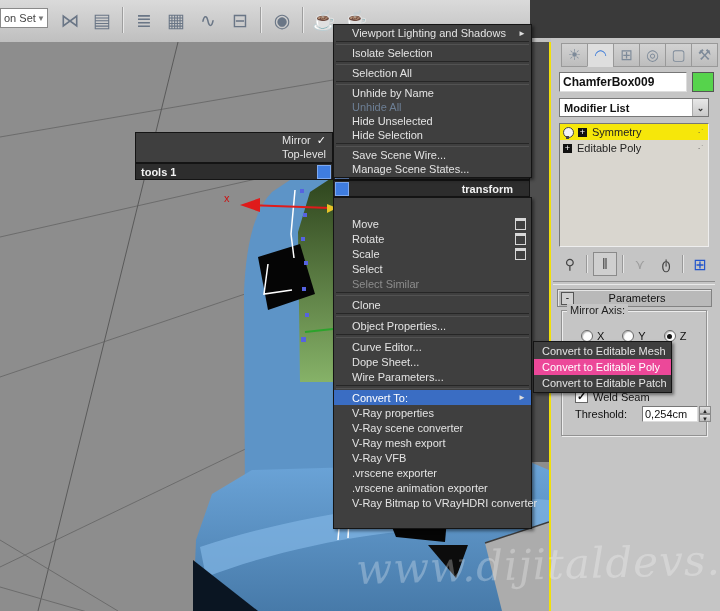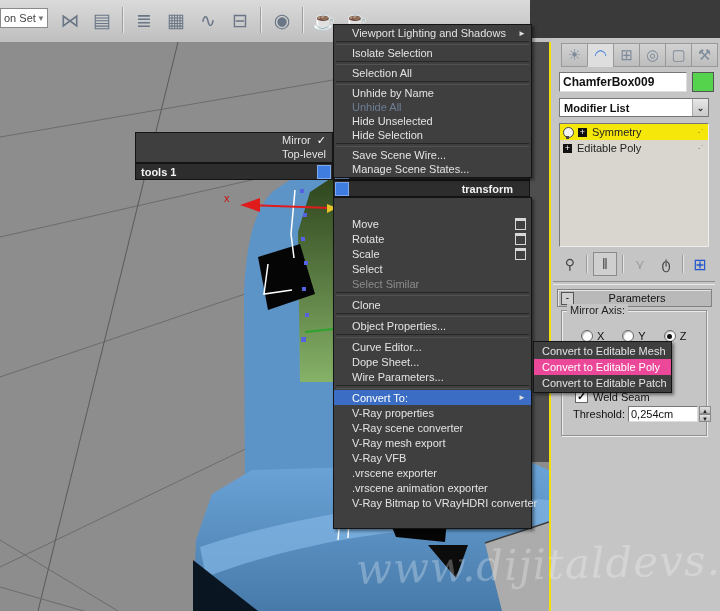--- a/index.html
+++ b/index.html
@@ -87,22 +87,22 @@
   .rb{width:10px;height:10px;border-radius:50%;background:#fdfdfd;border:1px solid #666;
       box-shadow:inset 1px 1px 1px #bbb;position:relative;}
   .radio.sel .rb:after{content:"";position:absolute;left:2.5px;top:2.5px;width:5px;height:5px;
       border-radius:50%;background:#111;}
   #weldrow{position:absolute;left:24px;top:352px;display:flex;align-items:center;gap:5px;
            font-size:11px;color:#111;}
   .cb{width:11px;height:11px;background:#fff;border:1px solid #666;font-size:11px;line-height:11px;
       text-align:center;color:#111;font-weight:bold;}
   #threshrow{position:absolute;left:0;top:368px;width:160px;display:flex;align-items:center;
              font-size:11px;color:#111;}
-  #threshrow .tlabel{width:92px;text-align:right;padding-right:3px;}
-  #threshval{width:70px;height:16px;background:#fff;border:1px solid;border-color:#777 #ddd #ddd #777;
+  #threshrow .tlabel{width:92px;text-align:right;padding-right:15px;}
+  #threshval{width:56px;height:16px;background:#fff;border:1px solid;border-color:#777 #ddd #ddd #777;
              font-family:"Liberation Sans",sans-serif;font-size:11px;color:#111;padding:0 2px;
              box-sizing:border-box;}
   .spinner{display:flex;flex-direction:column;margin-left:1px;}
   .spinner span{width:12px;height:8px;font-size:6px;line-height:8px;text-align:center;
                 background:linear-gradient(#e2e2e2,#bdbdbd);border:1px solid #8a8a8a;color:#222;
                 box-sizing:border-box;}
 
   
   .menu{position:absolute;background:#3f3f3f;border:1px solid #141414;z-index:6;
         box-shadow:2px 2px 3px rgba(0,0,0,.45);}

